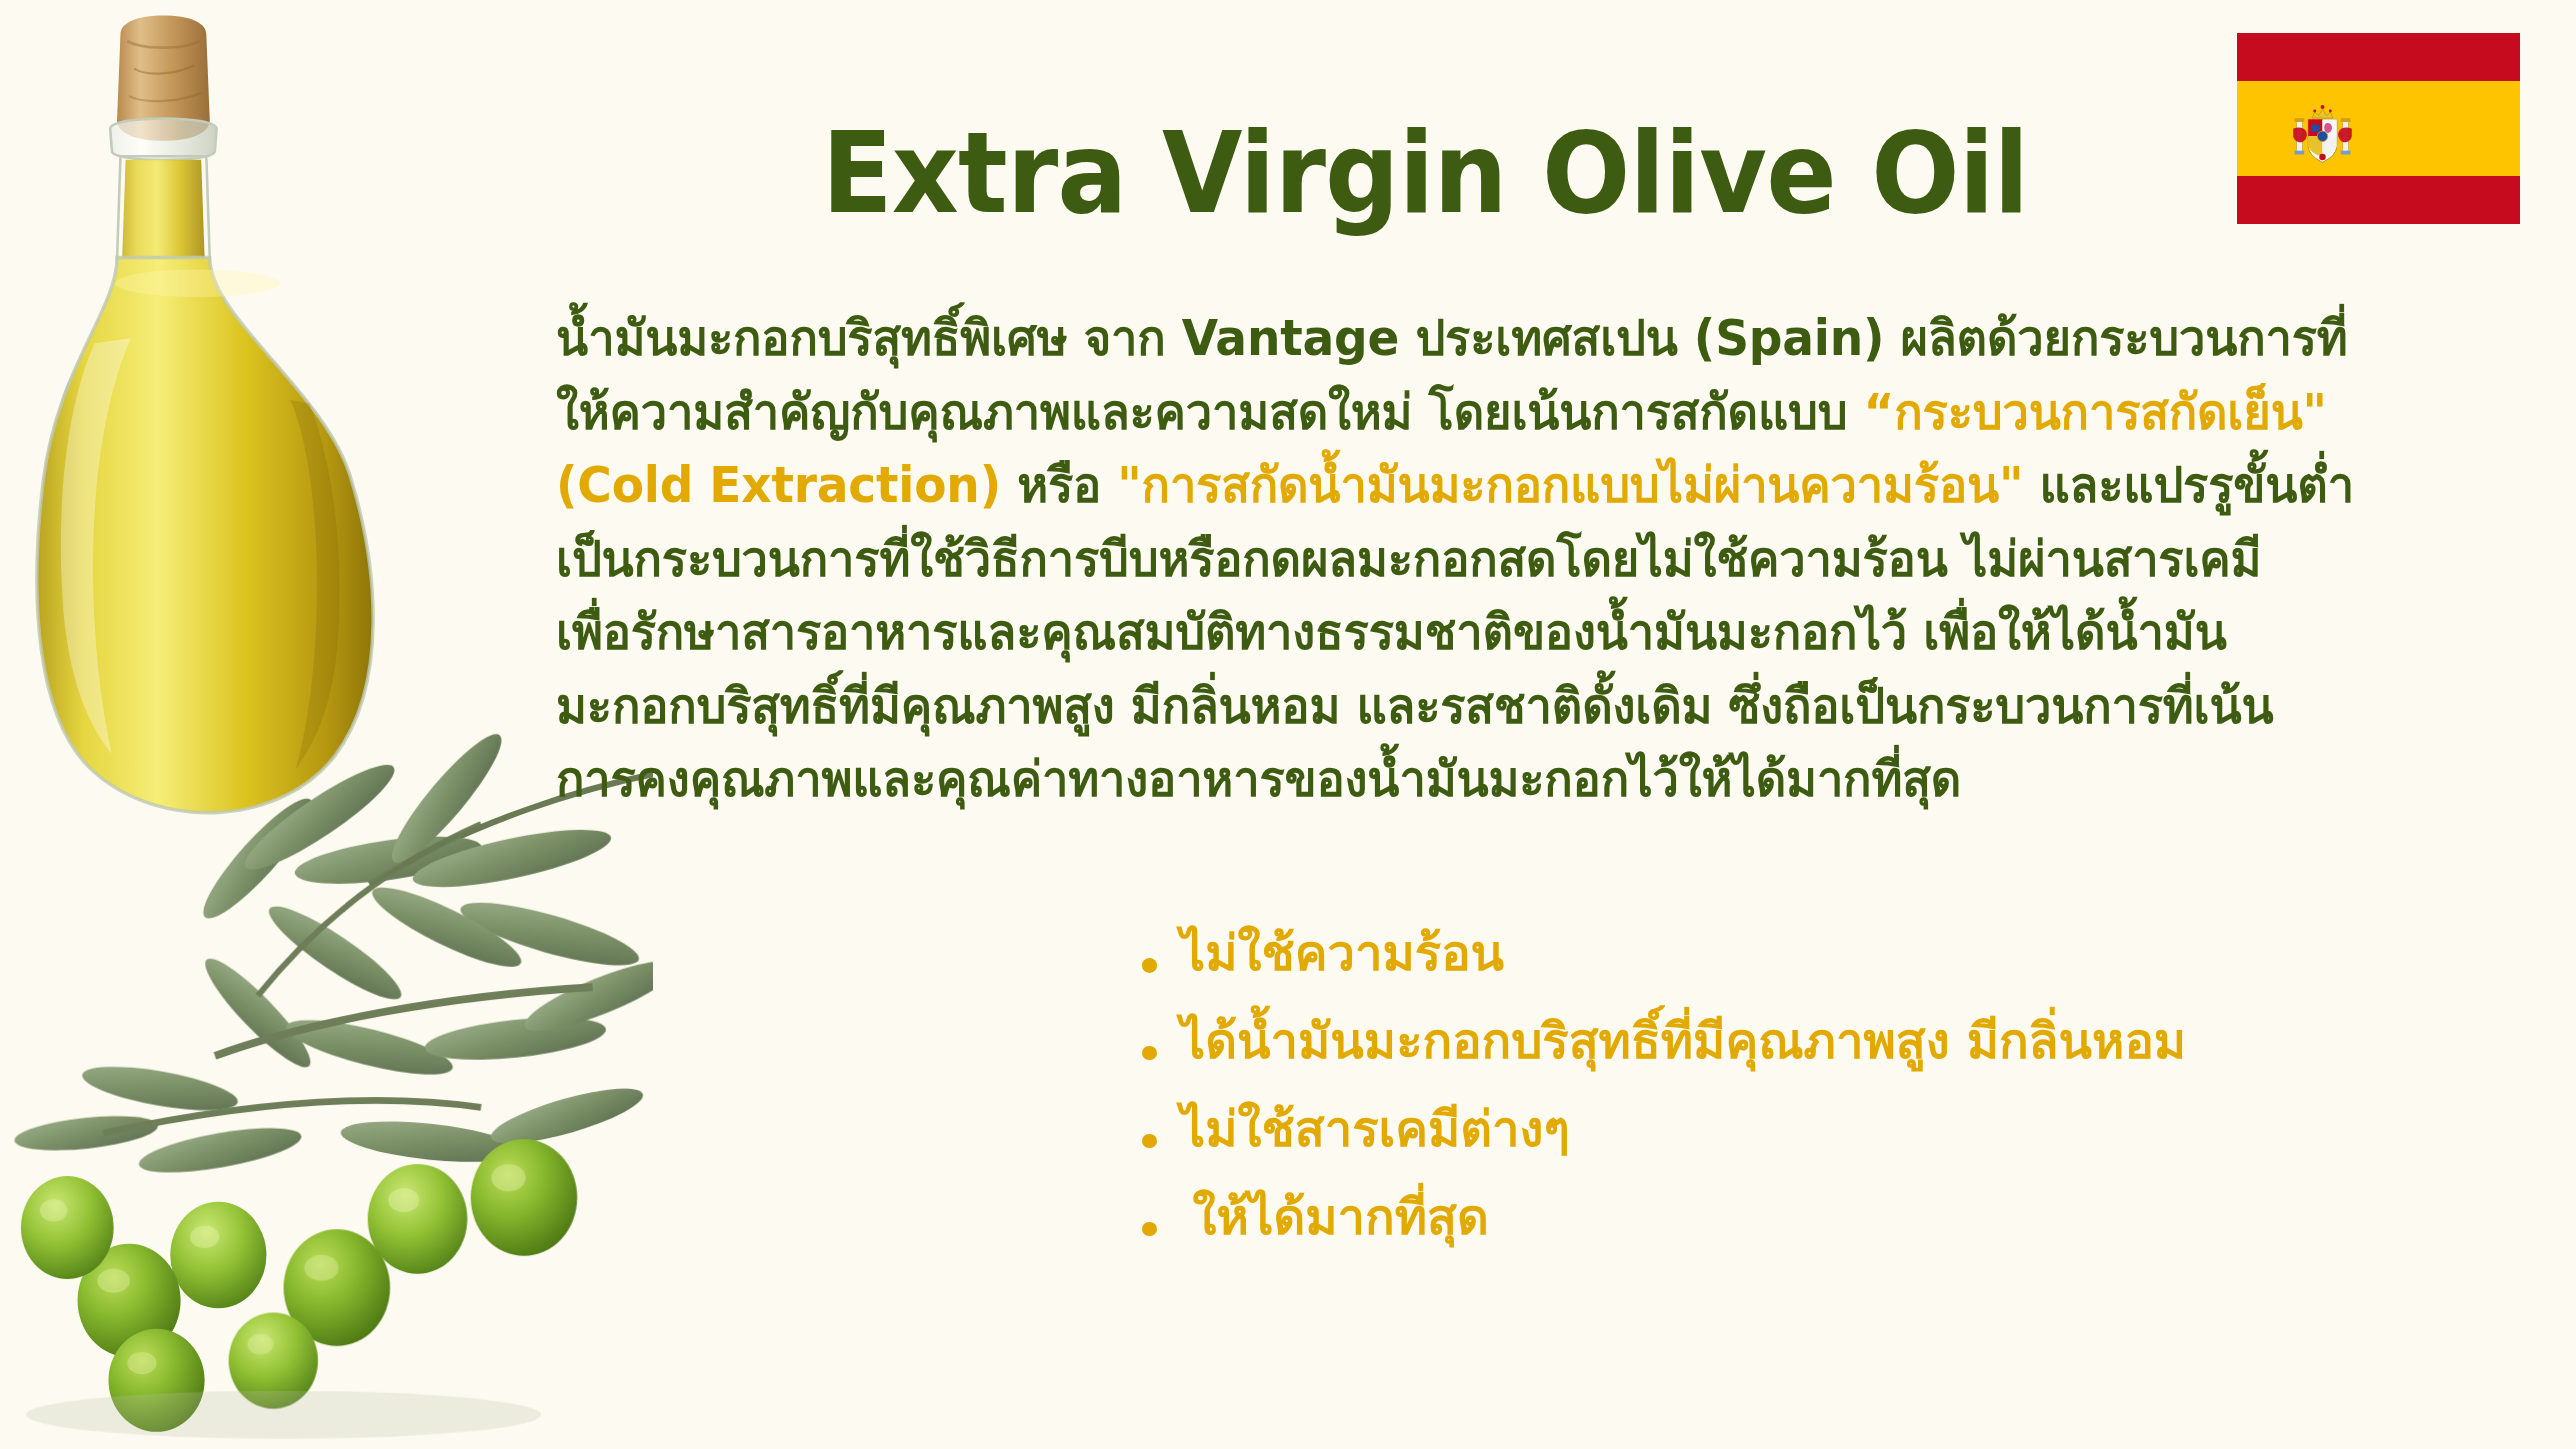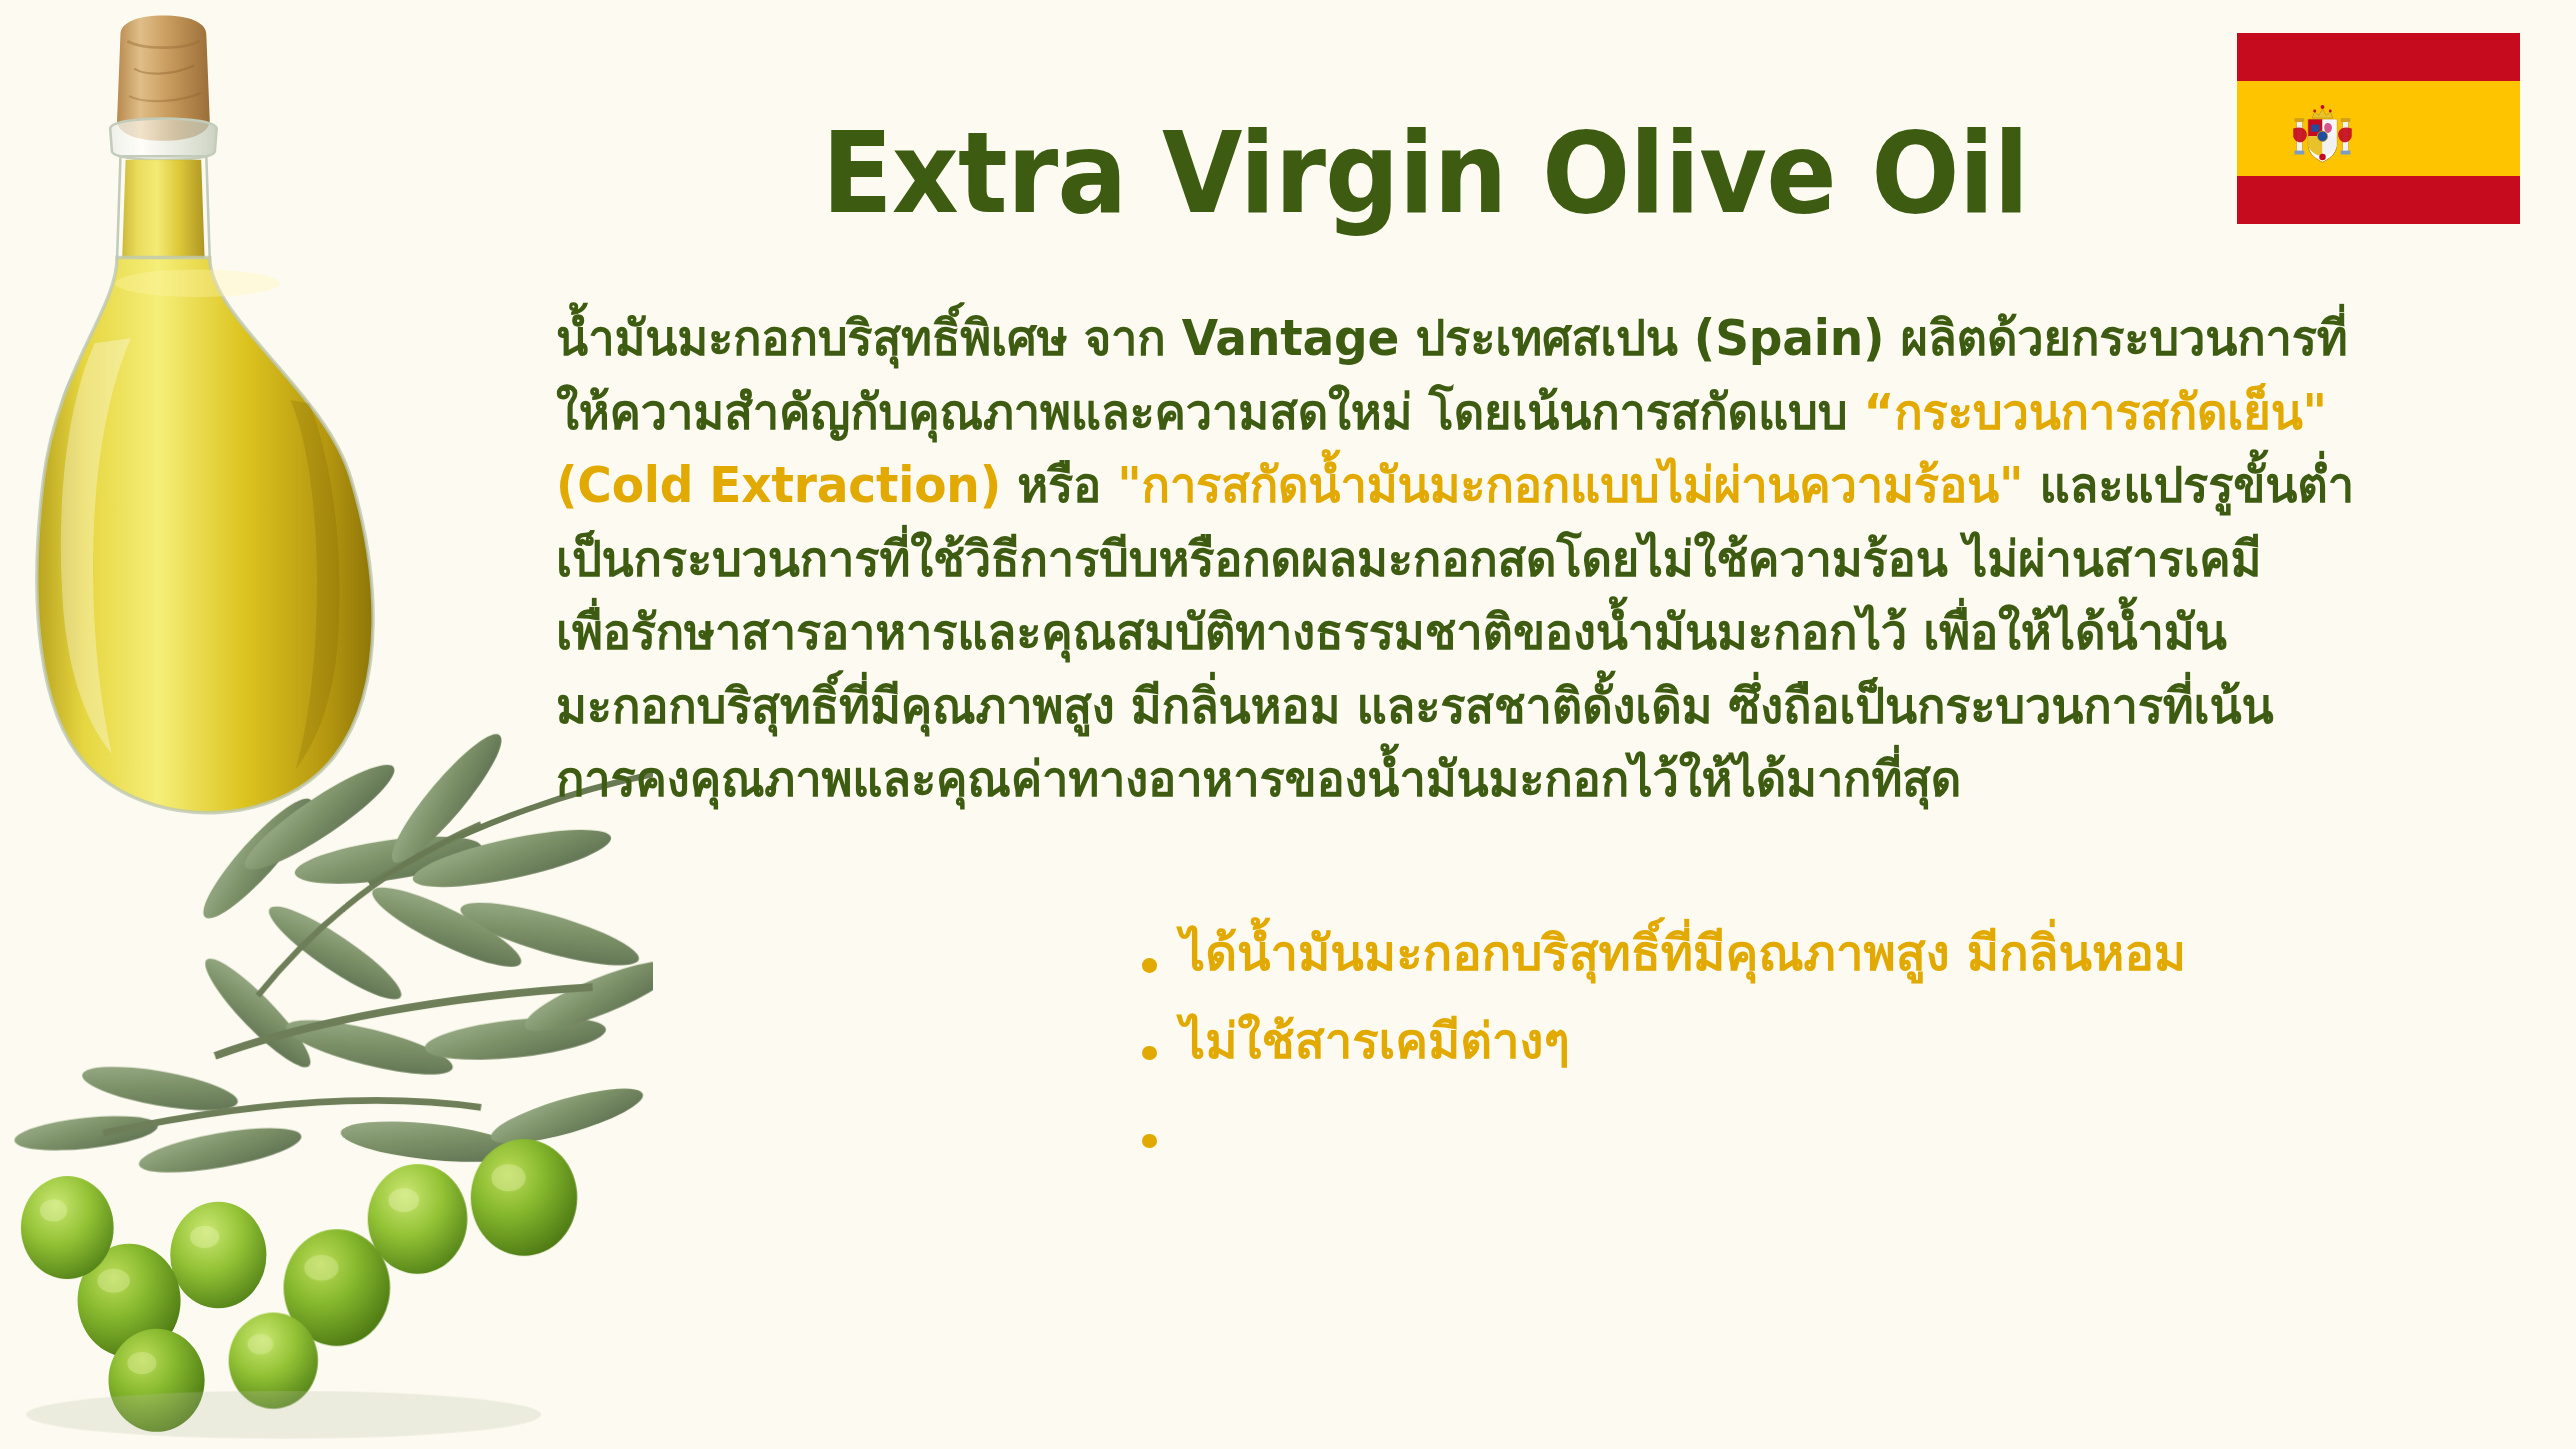--- a/index.html
+++ b/index.html
@@ -274,27 +274,32 @@
       <span>มะกอกบริสุทธิ์ที่มีคุณภาพสูง มีกลิ่นหอม และรสชาติดั้งเดิม ซึ่งถือเป็นกระบวนการที่เน้น</span>
     </span>
     <span class="ln">
       <span>การคงคุณภาพและคุณค่าทางอาหารของน้ำมันมะกอกไว้ให้ได้มากที่สุด</span>
     </span>
   </div>
 
   <ul class="bullets" style="list-style:none;margin:0;padding:0;">
     <li class="bullet-row">
       <span class="bullet-dot"></span>
+      <span class="bullet-text">ไม่ใช้ความร้อน</span>
+    </li>
+    <li class="bullet-row">
+      <span class="bullet-dot"></span>
       <span class="bullet-text">ได้น้ำมันมะกอกบริสุทธิ์ที่มีคุณภาพสูง มีกลิ่นหอม</span>
     </li>
     <li class="bullet-row">
       <span class="bullet-dot"></span>
       <span class="bullet-text">ไม่ใช้สารเคมีต่างๆ</span>
     </li>
     <li class="bullet-row">
       <span class="bullet-dot"></span>
       <span class="bullet-text">
+        <span class="l2">ให้ได้มากที่สุด</span>
       </span>
     </li>
   </ul>
 
 </div>
 
 
 </body></html>

